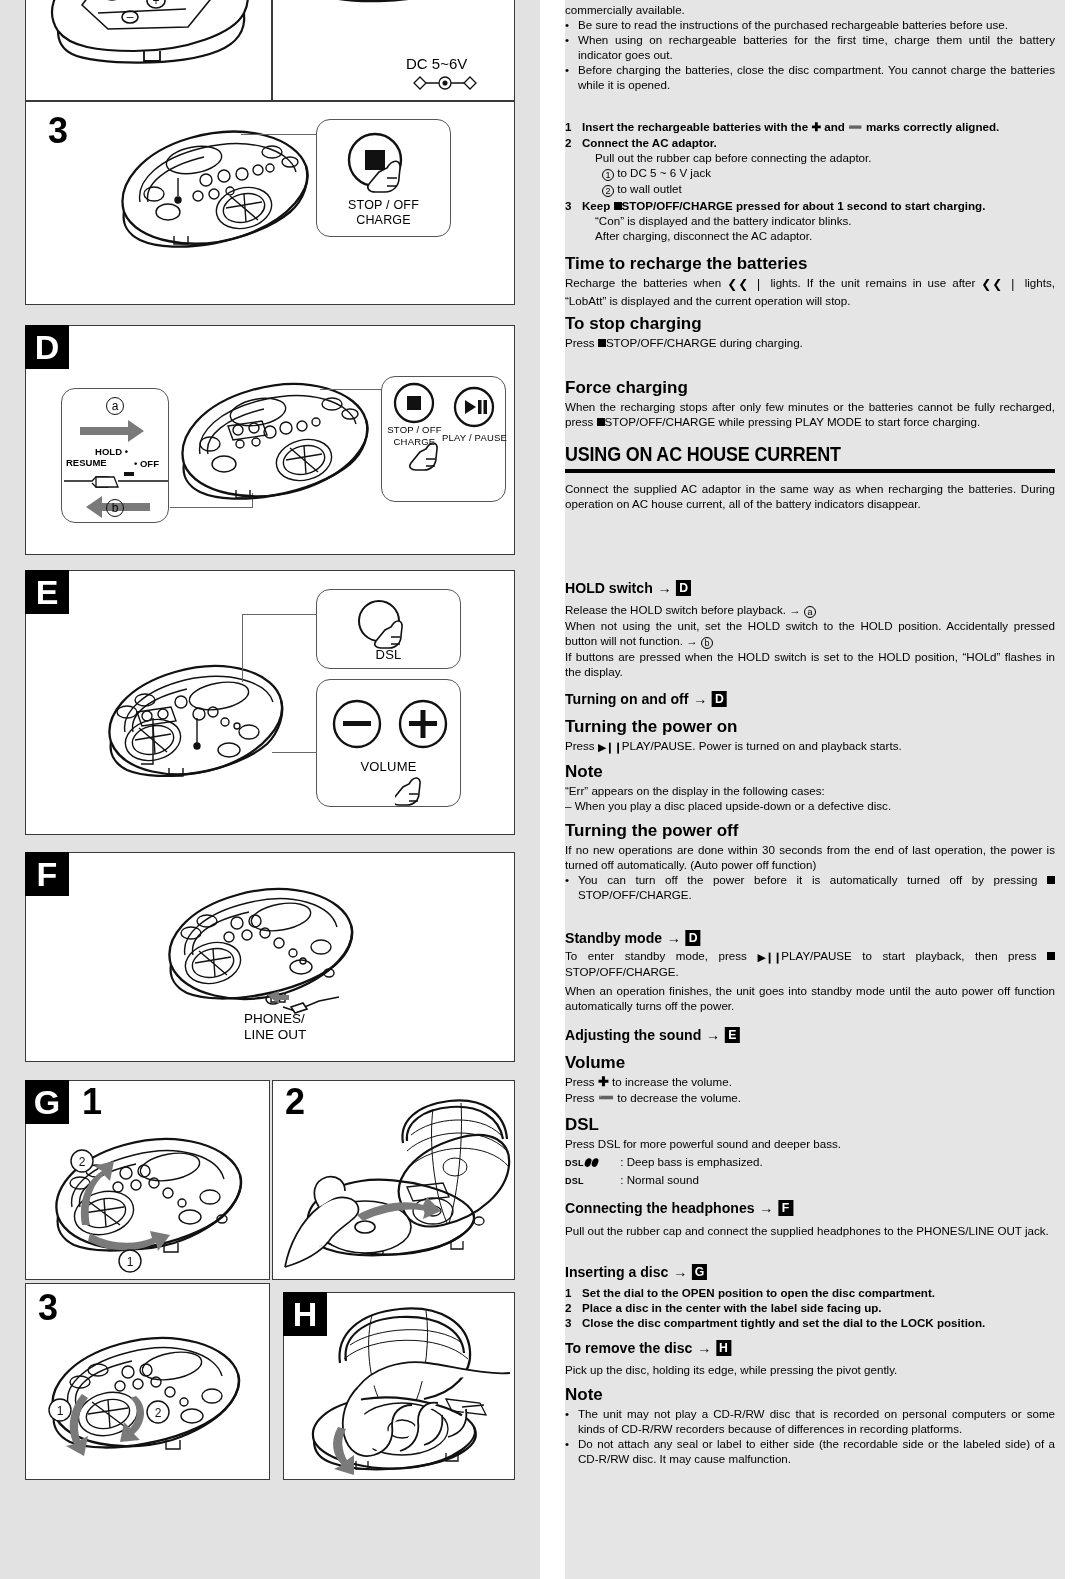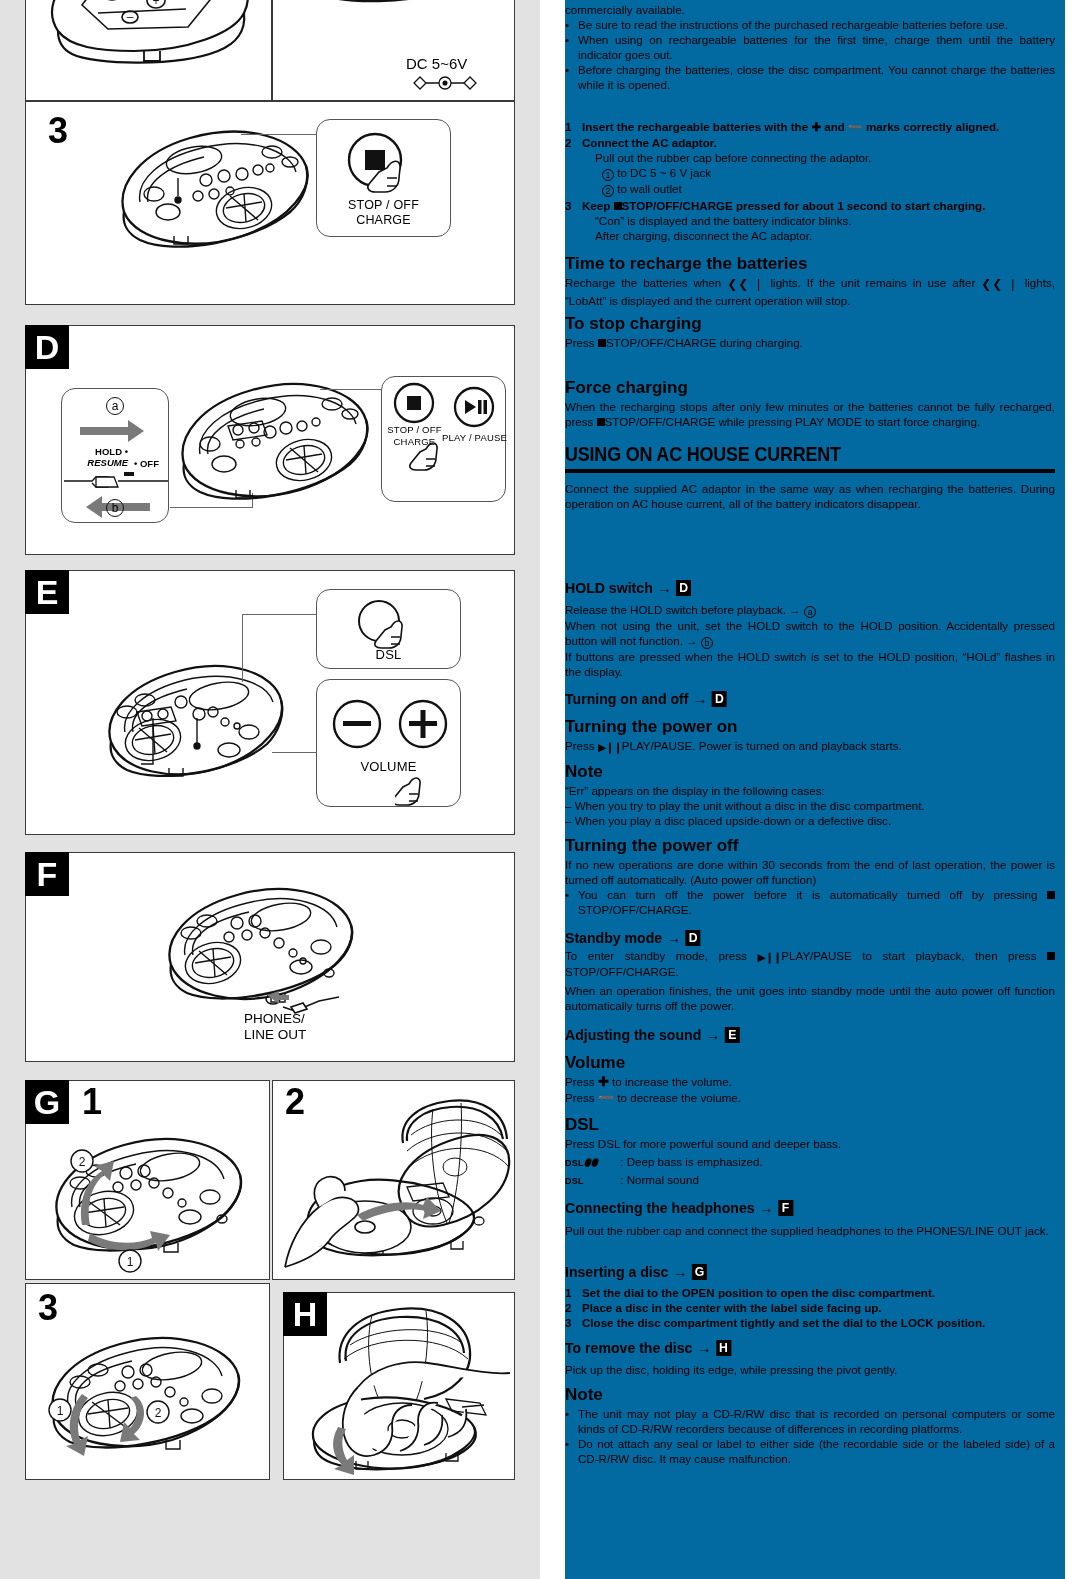--- a/index.html
+++ b/index.html
@@ -55,21 +55,21 @@
     font-size:12.5px; line-height:1.15; letter-spacing:.2px;
   }
   .leader { position:absolute; background:#666; }
 
   
   .device { position:absolute; }
 
   
   .right-col {
     position:absolute; left:565px; top:0; width:500px; height:1579px;
-    background:#0369a1;
+    background:#e5e5e5;
   }
   .rc { font-size:11.6px; line-height:1.30; }
   .rc p { margin:0; }
   .just { text-align:justify; text-justify:inter-word; }
   .bullet-row { display:flex; gap:5px; }
   .bullet-row .bl { width:8px; flex:0 0 8px; }
   .num-row { display:flex; gap:6px; }
   .num-row .nm { width:11px; flex:0 0 11px; font-weight:bold; }
   .b { font-weight:bold; }
   .sec-head {
@@ -256,21 +256,21 @@
           <div class="leader" style="left:108px; top:118px; width:82px; height:1.4px;"></div>
           <div class="leader" style="left:190px; top:104px; width:1.4px; height:15px;"></div>
           <div style="position:absolute; left:44px; top:8px; width:18px; height:18px; border:1px solid #111; border-radius:50%; font-size:12px; text-align:center; line-height:17px;">
             <span>a</span>
           </div>
           <svg viewBox="0 0 108 60" width="108" height="60" style="position:absolute; left:0; top:26px;">
             <path d="M18,12 l48,0 l0,-7 l16,11 l-16,11 l0,-7 l-48,0 Z" fill="#7a7a7a"></path>
           </svg>
           <div style="position:absolute; left:4px; top:58px; font-size:9.5px; font-weight:bold; line-height:1.15;">
             <div style="text-align:right; width:62px;"><span>HOLD •</span></div>
-            <div style="text-align:right; width:62px;font-style:italic;"><span>RESUME</span></div>
+            <div style="width:62px;"><span>RESUME</span></div>
           </div>
           <div style="position:absolute; left:72px; top:69px; font-size:9.5px; font-weight:bold;">
             <span>• OFF</span>
           </div>
           <svg viewBox="0 0 108 30" width="108" height="30" style="position:absolute; left:0; top:76px;">
             <path d="M62,9 l10,0" stroke="#111" stroke-width="4"></path>
             <path d="M2,16 l28,0 l4,-4 l12,0 l0,10 l-12,0 l-4,-4" fill="none" stroke="#111" stroke-width="1.3"></path>
             <path d="M34,12 l18,0 l4,10 l-22,0 Z" fill="#fff" stroke="#111" stroke-width="1.3"></path>
             <path d="M56,16 l50,0" stroke="#111" stroke-width="1.3"></path>
           </svg>
@@ -733,21 +733,20 @@
       </p>
       <div class="gap-s"></div>
       <p class="mini-head">Turning the power on</p>
       <p>
         <span>Press</span>
         <span class="playglyph">▶❙❙</span><span>PLAY/PAUSE. Power is turned on and playback starts.</span>
       </p>
       <div class="gap-s"></div>
       <p class="mini-head">Note</p>
       <p>“Err” appears on the display in the following cases:</p>
-      <p>– When you try to play the unit without a disc in the disc compartment.</p>
       <p>– When you play a disc placed upside-down or a defective disc.</p>
       <div class="gap-s"></div>
       <p class="mini-head">Turning the power off</p>
       <p class="just">If no new operations are done within 30 seconds from the end of last operation, the power is turned off automatically. (Auto power off function)</p>
       <div class="bullet-row">
         <div class="bl">•</div>
         <div class="just">
           <span>You can turn off the power before it is automatically turned off by pressing</span>
           <span class="stopglyph"></span><span>STOP/OFF/CHARGE.</span>
         </div>

